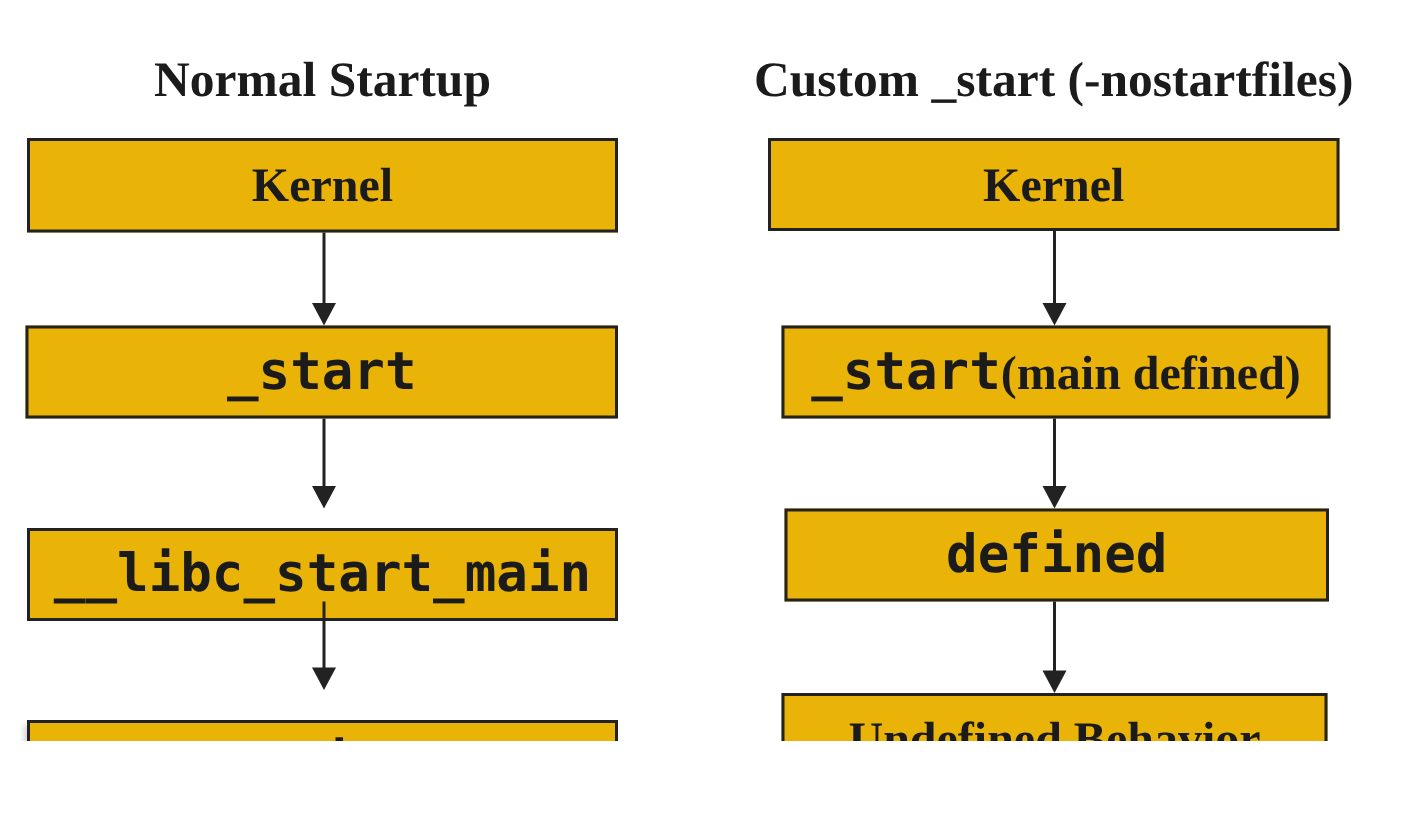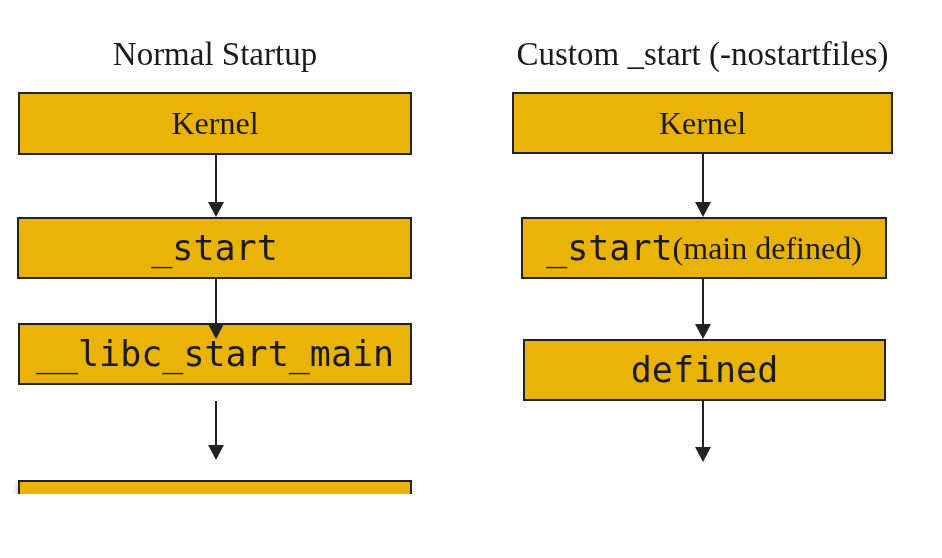--- a/index.html
+++ b/index.html
@@ -8,20 +8,21 @@
     background: #ffffff;
   }
   .canvas {
     position: relative;
     width: 942px;
     height: 494px;
     background: var(--bg, #ffffff);
     overflow: hidden;
     font-family: "Liberation Serif", serif;
     color: var(--ink, #1b1b1b);
+    font-weight: bold;
   }
   .col-title {
     position: absolute;
     top: 33px;
     height: 42px;
     text-align: center;
     font-size: 33px;
     line-height: 42px;
     white-space: nowrap;
   }
@@ -37,21 +38,21 @@
     align-items: center;
     justify-content: center;
     white-space: nowrap;
   }
   .serif-label { font-family: "Liberation Serif", serif; font-size: 32px; }
   .mono-label  { font-family: "DejaVu Sans Mono", "Liberation Mono", monospace; font-size: 35px; }
 
   
   .l1 { left: 18px; width: 394px; top: 92px;  height: 63px; }
   .l2 { left: 17px; width: 395px; top: 217px; height: 62px; }
-  .l3 { left: 18px; width: 394px; top: 323px; height: 62px; }
+  .l3 { left: 18px; width: 394px; top: 352px; height: 62px; }
   .l4 { left: 18px; width: 394px; top: 480px; height: 58px; box-shadow: -2px 3px 4px rgba(0,0,0,0.18); }
 
   
   .r1 { left: 512px; width: 381px; top: 92px;  height: 62px; }
   .r2 { left: 521px; width: 366px; top: 217px; height: 62px; }
   .r3 { left: 523px; width: 363px; top: 339px; height: 62px; }
   .r4 { left: 521px; width: 364px; top: 462px; height: 60px; }
 
   
   .arrow { position: absolute; width: 16px; }
@@ -100,20 +101,23 @@
   <div class="box r1">
     <span class="serif-label">Kernel</span>
   </div>
   <div class="box r2">
     <span class="mono-label">_start</span>
       <span class="serif-label"> (main defined)</span>
   </div>
   <div class="box r3">
     <span class="mono-label">defined</span>
   </div>
+  <div class="box r4">
+    <span class="serif-label">Undefined Behavior</span>
+  </div>
 
   <div class="arrow la a1l">
     <div class="shaft"></div>
     <div class="head"></div>
   </div>
   <div class="arrow la a2l">
     <div class="shaft"></div>
     <div class="head"></div>
   </div>
   <div class="arrow la a3l">

